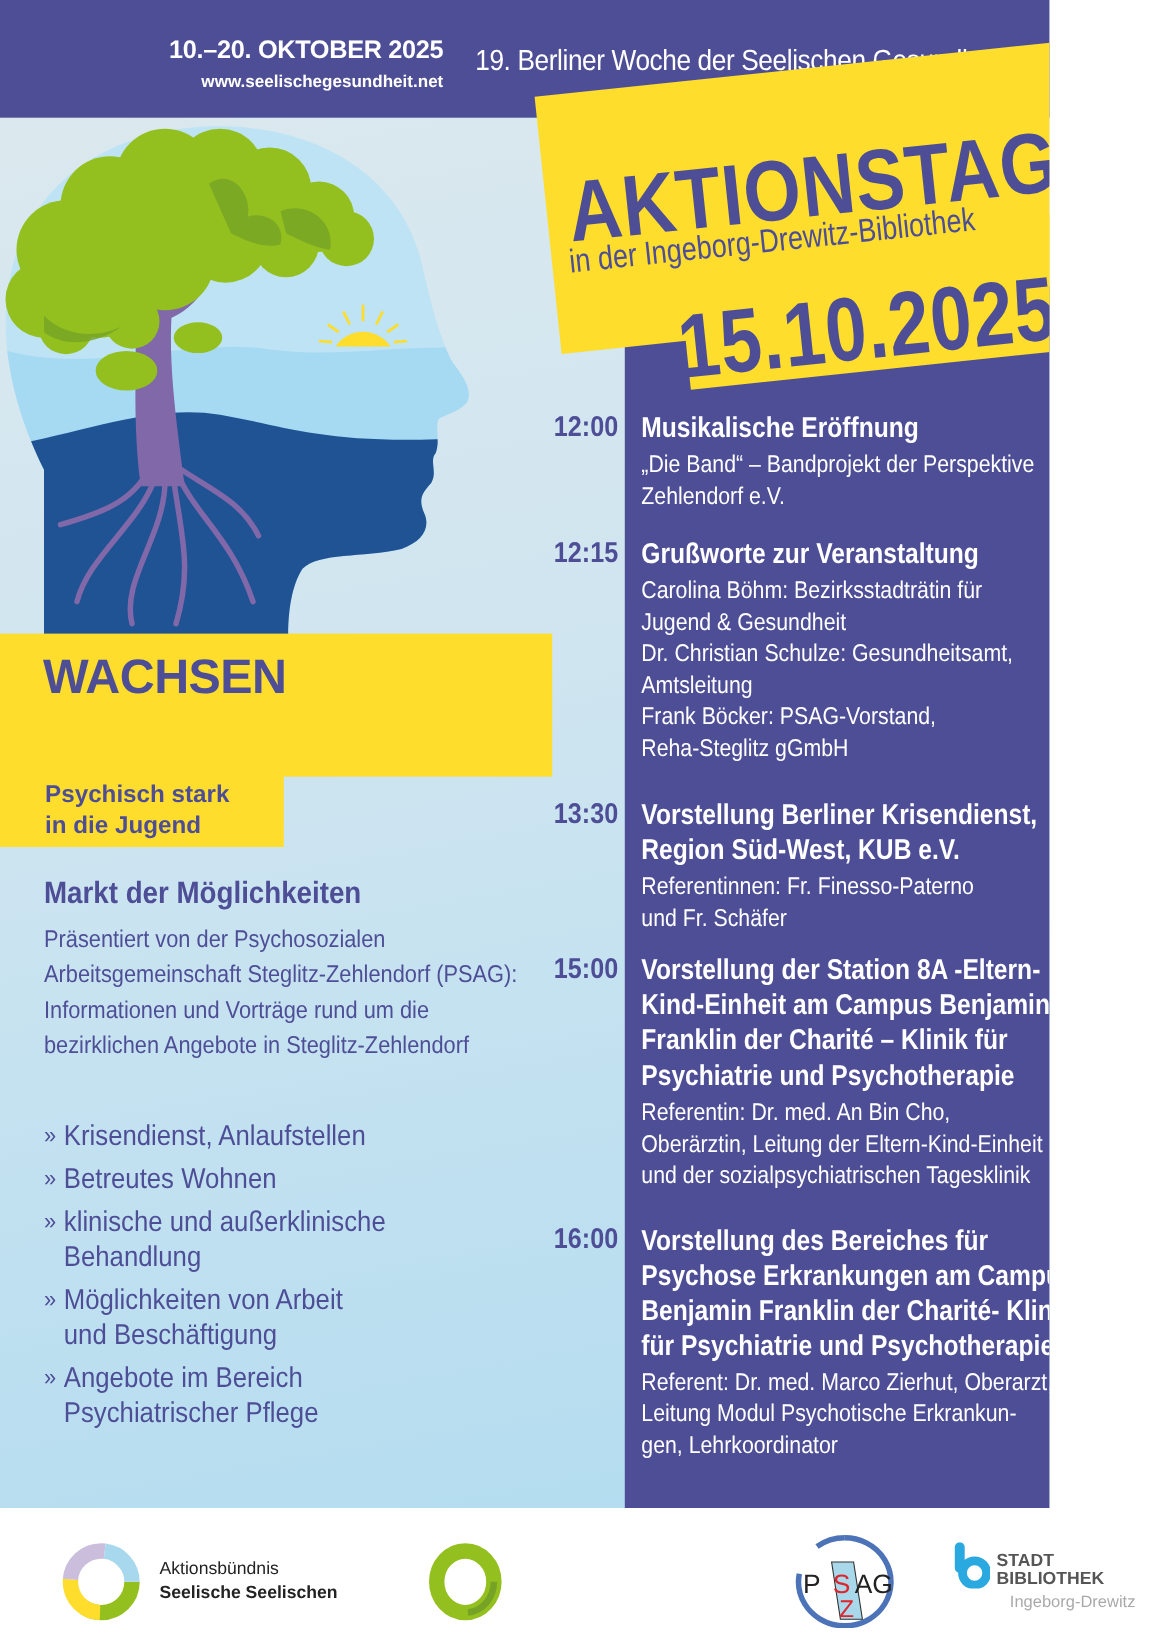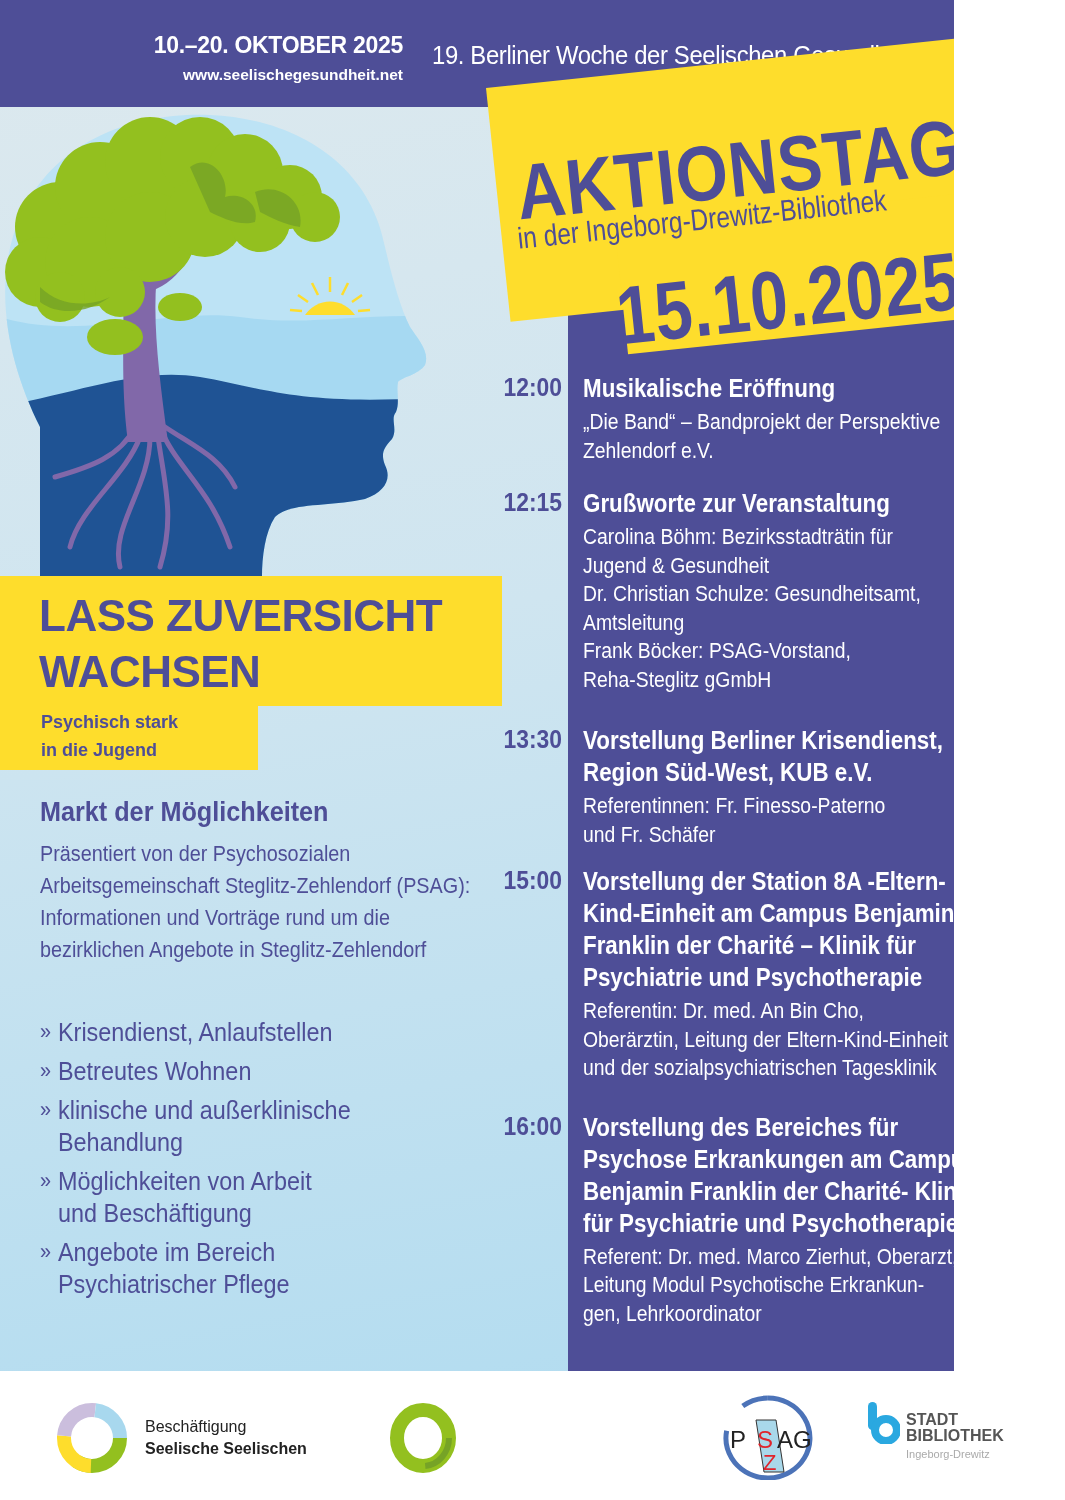--- a/index.html
+++ b/index.html
@@ -31,21 +31,21 @@
   .banner-date { left: 612px; top: 270px; font-size: 82px; transform: rotate(-6deg) scaleX(0.82); letter-spacing: 1px; }
 
   
   .illus { position: absolute; left: 0; top: 107px; width: 440px; height: 470px; z-index: 1; }
 
   
   .slogan-box { position: absolute; left: 0; top: 576px; width: 502px; height: 130px; background: #fedd2c; z-index: 2; }
   .slogan-box2 { position: absolute; left: 0; top: 700px; width: 258px; height: 70px; background: #fedd2c; z-index: 2; }
   .slogan { position: absolute; left: 39px; top: 588px; z-index: 3; color: #4e4e97; font-weight: bold; font-size: 44px; line-height: 56px;
     font-family: "Liberation Sans", sans-serif; letter-spacing: -0.5px; }
-  .slogan-sub { position: absolute; left: 41px; top: 708px; z-index: 3; color: #4e4e97; font-weight: bold; font-size: 18px; line-height: 28px; }
+  .slogan-sub { position: absolute; left: 41px; top: 708px; z-index: 3; color: #4e4e97; font-weight: bold; font-size: 22px; line-height: 28px; }
 
   
   .market { position: absolute; left: 40px; top: 796px; width: 440px; z-index: 2; color: #4e4e97; }
   .market h2 { font-size: 28px; font-weight: bold; transform: scaleX(0.9); transform-origin: left; white-space: nowrap; margin-bottom: 10px; }
   .market p { font-size: 22px; line-height: 32px; transform: scaleX(0.9); transform-origin: left; width: 490px; }
   .offers { position: absolute; left: 40px; top: 1016px; z-index: 2; color: #4e4e97; width: 470px; }
   .offer { display: flex; font-size: 26px; line-height: 32px; margin-bottom: 7px; transform: scaleX(0.9); transform-origin: left; }
   .offer .bullet { width: 20px; flex: none; font-size: 22px; }
   .offer .txt { white-space: pre-line; }
 
@@ -61,21 +61,21 @@
 
   
   .footer { position: absolute; left: 0; top: 1371px; width: 1065px; height: 129px; background: #fff; }
   .logo { position: absolute; display: flex; align-items: center; }
   .logo .lt { font-size: 16px; line-height: 22px; color: #222; margin-left: 16px; }
   .logo .lt b { font-weight: bold; }
   .psag { position: absolute; left: 722px; top: 1394px; width: 92px; height: 86px; }
   .stadt { position: absolute; left: 866px; top: 1402px; }
   .stadt .b { position: absolute; left: 0; top: 0; }
   .stadt .s1 { position: absolute; left: 40px; top: 10px; font-weight: bold; font-size: 16px; line-height: 16px; color: #555; white-space: pre-line; }
-  .stadt .s2 { position: absolute; left: 40px; top: 46px; font-size: 11px; color: #aaa; white-space: nowrap; }
+  .stadt .s2 { position: absolute; left: 52px; top: 46px; font-size: 15px; color: #aaa; white-space: nowrap; }
 </style>
 </head>
 <body>
 
 <div class="poster">
   <div class="topbar">
     <div class="dates">10.–20. OKTOBER 2025</div>
     <div class="url">www.seelischegesundheit.net</div>
     <div class="event-title">19. Berliner Woche der Seelischen Gesundheit</div>
   </div>
@@ -146,21 +146,20 @@
 
   <div class="banner"></div>
   <div class="banner-tail"></div>
   <div class="banner-text banner-title">AKTIONSTAG</div>
   <div class="banner-text banner-sub">in der Ingeborg-Drewitz-Bibliothek</div>
   <div class="banner-text banner-date">15.10.2025</div>
 
   <div class="slogan-box"></div>
   <div class="slogan-box2"></div>
   <div class="slogan">
-    <div>LASS ZUVERSICHT</div>
     <div>WACHSEN</div>
   </div>
   <div class="slogan-sub">
     <div>Psychisch stark</div>
     <div>in die Jugend</div>
   </div>
 
   <div class="market">
     <h2>Markt der Möglichkeiten</h2>
     <p>Präsentiert von der Psychosozialen Arbeitsgemeinschaft Steglitz-Zehlendorf (PSAG): Informationen und Vorträge rund um die bezirklichen Angebote in Steglitz-Zehlendorf</p>
@@ -240,21 +239,21 @@
 
 <div class="footer">
   <div class="logo" style="left:55px; top:30px;">
     <svg width="74" height="74" viewBox="0 0 74 74">
       <circle cx="37" cy="37" r="28" fill="none" stroke="#93c01f" stroke-width="14" stroke-dasharray="60 200"></circle>
       <circle cx="37" cy="37" r="28" fill="none" stroke="#fedd2c" stroke-width="14" stroke-dasharray="0 45 45 200"></circle>
       <circle cx="37" cy="37" r="28" fill="none" stroke="#cbbedd" stroke-width="14" stroke-dasharray="0 90 45 200"></circle>
       <circle cx="37" cy="37" r="28" fill="none" stroke="#a8d8ee" stroke-width="14" stroke-dasharray="0 135 45 200"></circle>
     </svg>
     <div class="lt">
-      <div>Beschäftigung</div>
+      <div>Aktionsbündnis</div>
       <div><b>Seelische Seelischen</b></div>
     </div>
   </div>
   <div class="logo" style="left:388px; top:30px;">
     <svg width="70" height="74" viewBox="0 0 70 74">
       <ellipse cx="35" cy="37" rx="26" ry="28" fill="none" stroke="#93c01f" stroke-width="14"></ellipse>
       <ellipse cx="35" cy="37" rx="26" ry="28" fill="none" stroke="#76a326" stroke-width="6" stroke-dasharray="40 200"></ellipse>
     </svg>
   </div>
 </div>

